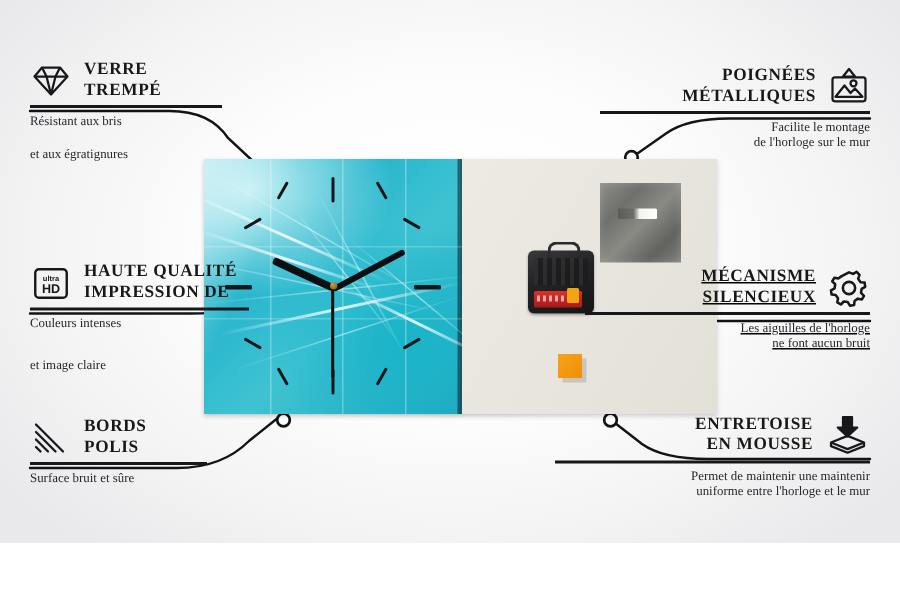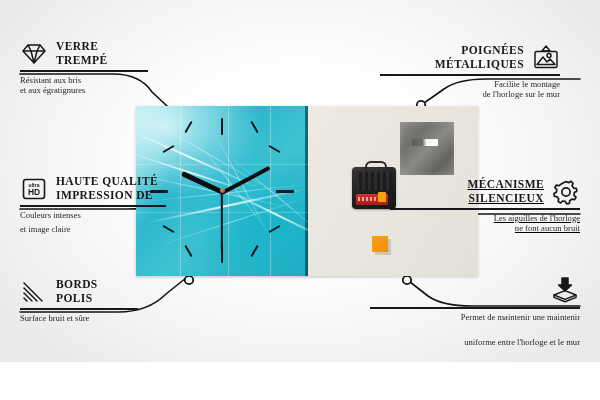--- a/index.html
+++ b/index.html
@@ -186,38 +186,38 @@
             <path d="M20,3 L17,9 L14,21"></path>
         </g>
       </svg>
       <div>
         <div class="co-title">VERRE</div>
         <div class="co-title">TREMPÉ</div>
       </div>
     </div>
     <div class="co-rule" style="width:128px;"></div>
     <div class="co-sub">Résistant aux bris</div>
-    <div class="co-sub" style="margin-top:0;">et aux égratignures</div>
+    <div class="co-sub" style="margin-top:12px;">et aux égratignures</div>
   </div>
 
   <div class="callout co-left" style="left:20px;top:175px;width:190px;">
     <div class="hrow">
       <svg class="ico" width="28" height="24" viewBox="0 0 28 24">
         <rect x="3.5" y="2.5" width="21" height="19" rx="2.5" fill="none" stroke="#17181a" stroke-width="1.6"></rect>
         <text x="14" y="10.2" font-family="Liberation Sans, sans-serif" font-size="5" font-weight="bold" fill="#17181a" text-anchor="middle">ultra</text>
         <text x="14" y="18.4" font-family="Liberation Sans, sans-serif" font-size="8.4" font-weight="bold" fill="#17181a" text-anchor="middle">HD</text>
       </svg>
       <div>
         <div class="co-title">HAUTE QUALITÉ</div>
         <div class="co-title">IMPRESSION DE</div>
       </div>
     </div>
     <div class="co-rule" style="width:146px;"></div>
     <div class="co-sub">Couleurs intenses</div>
-    <div class="co-sub" style="margin-top:4px;">et image claire</div>
+    <div class="co-sub" style="margin-top:18px;">et image claire</div>
   </div>
 
   <div class="callout co-left" style="left:20px;top:278px;width:180px;">
     <div class="hrow">
       <svg class="ico" width="28" height="24" viewBox="0 0 28 24">
         <g stroke="#17181a" stroke-width="1.5" stroke-linecap="round">
           <path d="M4,3 L22,21"></path>
             <path d="M4,8 L17,21"></path>
             <path d="M4,13 L12,21"></path>
             <path d="M4,18 L7,21"></path>
@@ -225,21 +225,21 @@
       </svg>
       <div>
         <div class="co-title">BORDS</div>
         <div class="co-title">POLIS</div>
       </div>
     </div>
     <div class="co-rule" style="width:118px;"></div>
     <div class="co-sub">Surface bruit et sûre</div>
   </div>
 
-  <div class="callout co-right" style="left:380px;top:44px;width:180px;">
+  <div class="callout co-right" style="left:400px;top:44px;width:180px;">
     <div class="hrow r">
       <div>
         <div class="co-title">POIGNÉES</div>
         <div class="co-title">MÉTALLIQUES</div>
       </div>
       <svg class="ico" width="28" height="26" viewBox="0 0 28 26">
         <g fill="none" stroke="#17181a" stroke-width="1.5" stroke-linejoin="round">
           <path d="M14,1 L10,6 L18,6 Z"></path>
           <rect x="3" y="6.5" width="22" height="16" rx="1.6"></rect>
           <path d="M5,19.5 L11,12 L15,17 L18,14 L23,19.5 Z"></path>
@@ -265,26 +265,30 @@
         </g>
       </svg>
     </div>
     <div class="co-rule" style="width:190px;margin-left:auto;"></div>
     <div class="co-sub">Les aiguilles de l'horloge</div>
     <div class="co-sub" style="margin-top:0;">ne font aucun bruit</div>
   </div>
 
   <div class="callout co-right" style="left:370px;top:276px;width:210px;">
     <div class="hrow r">
+      <div>
+        <div class="co-title">ENTRETOISE</div>
+        <div class="co-title">EN MOUSSE</div>
+      </div>
       <svg class="ico" width="30" height="28" viewBox="0 0 30 28">
         <g fill="none" stroke="#17181a" stroke-width="1.5" stroke-linejoin="round">
           <path d="M12,2 L18,2 L18,9 L21.5,9 L15,15 L8.5,9 L12,9 Z" fill="#17181a"></path>
           <path d="M15,14.6 L26,19 L15,23.4 L4,19 Z"></path>
           <path d="M4,19 L4,21.4 L15,25.8 L26,21.4 L26,19"></path>
         </g>
       </svg>
     </div>
     <div class="co-rule" style="width:210px;margin-left:auto;"></div>
     <div class="co-sub">Permet de maintenir une maintenir</div>
-    <div class="co-sub" style="margin-top:15px;font-family:Liberation Serif, serif;">uniforme entre l'horloge et le mur</div>
+    <div class="co-sub" style="margin-top:0;font-family:Liberation Serif, serif;">uniforme entre l'horloge et le mur</div>
   </div>
 
 </div>
 
 </body></html>

